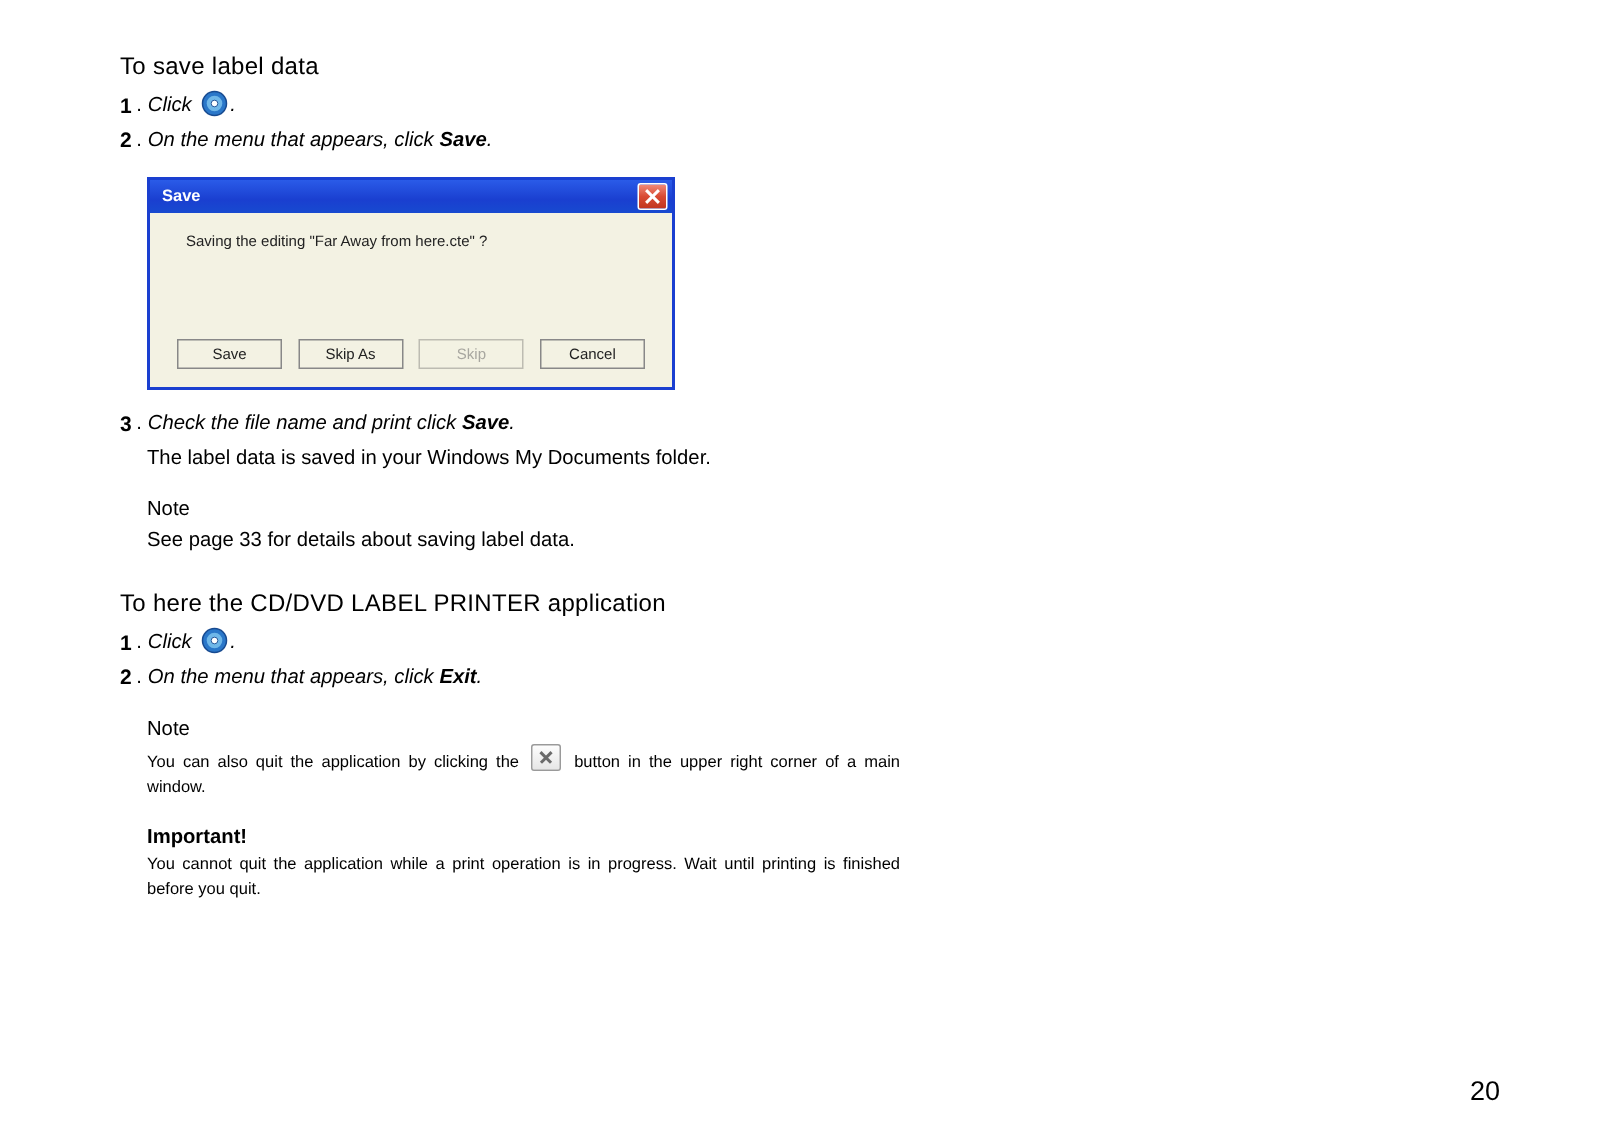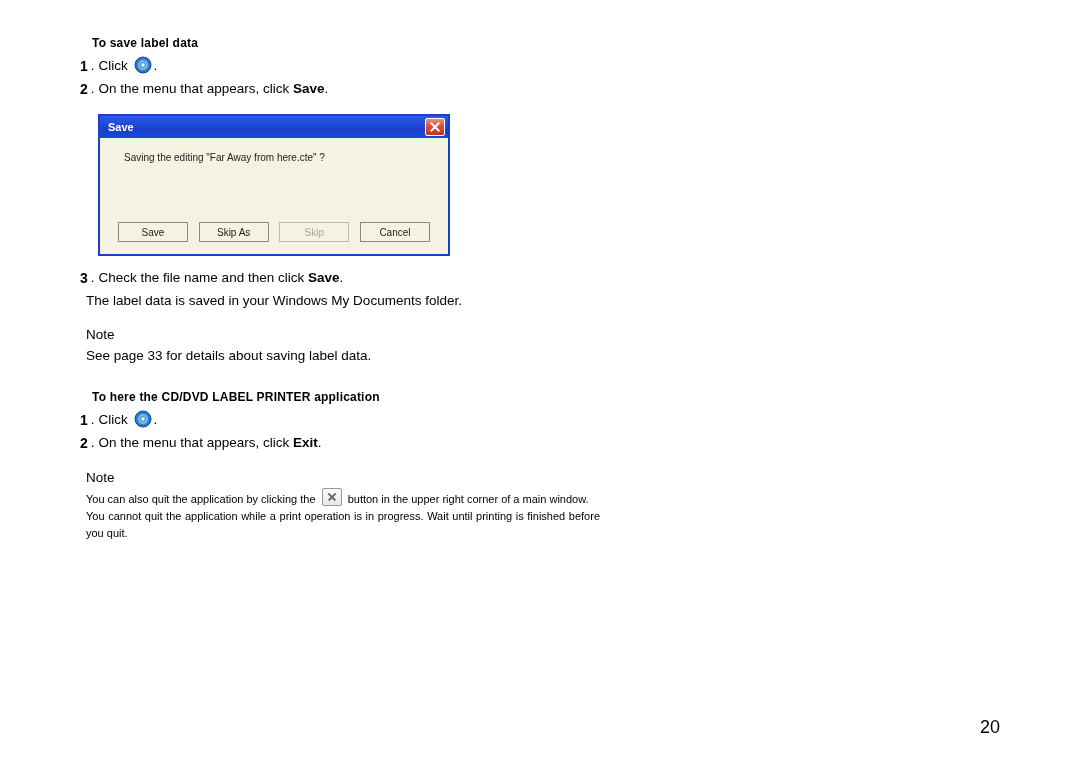--- a/index.html
+++ b/index.html
@@ -13,46 +13,47 @@
     width: 1080px;
     height: 762px;
     position: relative;
     box-sizing: border-box;
     padding: 36px 80px 20px 80px;
   }
   .col {
     width: 520px;
   }
   h2.section {
-    font-size: 12px;
-    font-weight: bold;
-    margin: 0 0 6px 12px;
+    font-size: 16px;
+    font-weight: normal;
+    margin: 0 0 6px 0;
     letter-spacing: 0.2px;
   }
   .step {
     font-size: 13.5px;
     line-height: 1.5;
     margin: 2px 0;
     display: flex;
     align-items: flex-start;
   }
   .step .num {
     font-weight: bold;
     font-size: 14px;
     margin-right: 2px;
   }
   .step .dot {
     margin-right: 4px;
     margin-left: 1px;
   }
   .step .body {
     flex: 1;
+    font-style: italic;
   }
   .indent {
-    margin-left: 6px;
+    margin-left: 18px;
     font-size: 13.5px;
     line-height: 1.5;
   }
   .note-label {
     font-weight: normal;
     font-size: 13.5px;
     margin-top: 14px;
   }
   .note-text {
     font-size: 11px;
@@ -220,21 +221,21 @@
           <div class="dlg-btn disabled">Skip</div>
           <div class="dlg-btn">Cancel</div>
         </div>
       </div>
     </div>
 
     <div class="step">
       <span class="num">3</span>
       <span class="dot">.</span>
       <span class="body">
-        <span>Check the file name and then click </span><b>Save</b><span>.</span>
+        <span>Check the file name and print click </span><b>Save</b><span>.</span>
       </span>
     </div>
     <div class="indent">The label data is saved in your Windows My Documents folder.</div>
 
     <div class="indent note-label">Note</div>
     <div class="indent">See page 33 for details about saving label data.</div>
 
     <div class="spacer"></div>
 
     <h2 class="section">To here the CD/DVD LABEL PRINTER application</h2>
@@ -257,18 +258,19 @@
       <span class="body">
         <span>On the menu that appears, click </span><b>Exit</b><span>.</span>
       </span>
     </div>
 
     <div class="indent note-label">Note</div>
     <div class="indent note-text">
       <span>You can also quit the application by clicking the </span><span class="x-btn-icon"></span><span> button in the upper right corner of a main window.</span>
     </div>
 
+    <div class="indent important-label">Important!</div>
     <div class="indent note-text">You cannot quit the application while a print operation is in progress. Wait until printing is finished before you quit.</div>
 
   </div>
 
   <div class="page-number">20</div>
 </div>
 
 </body></html>

